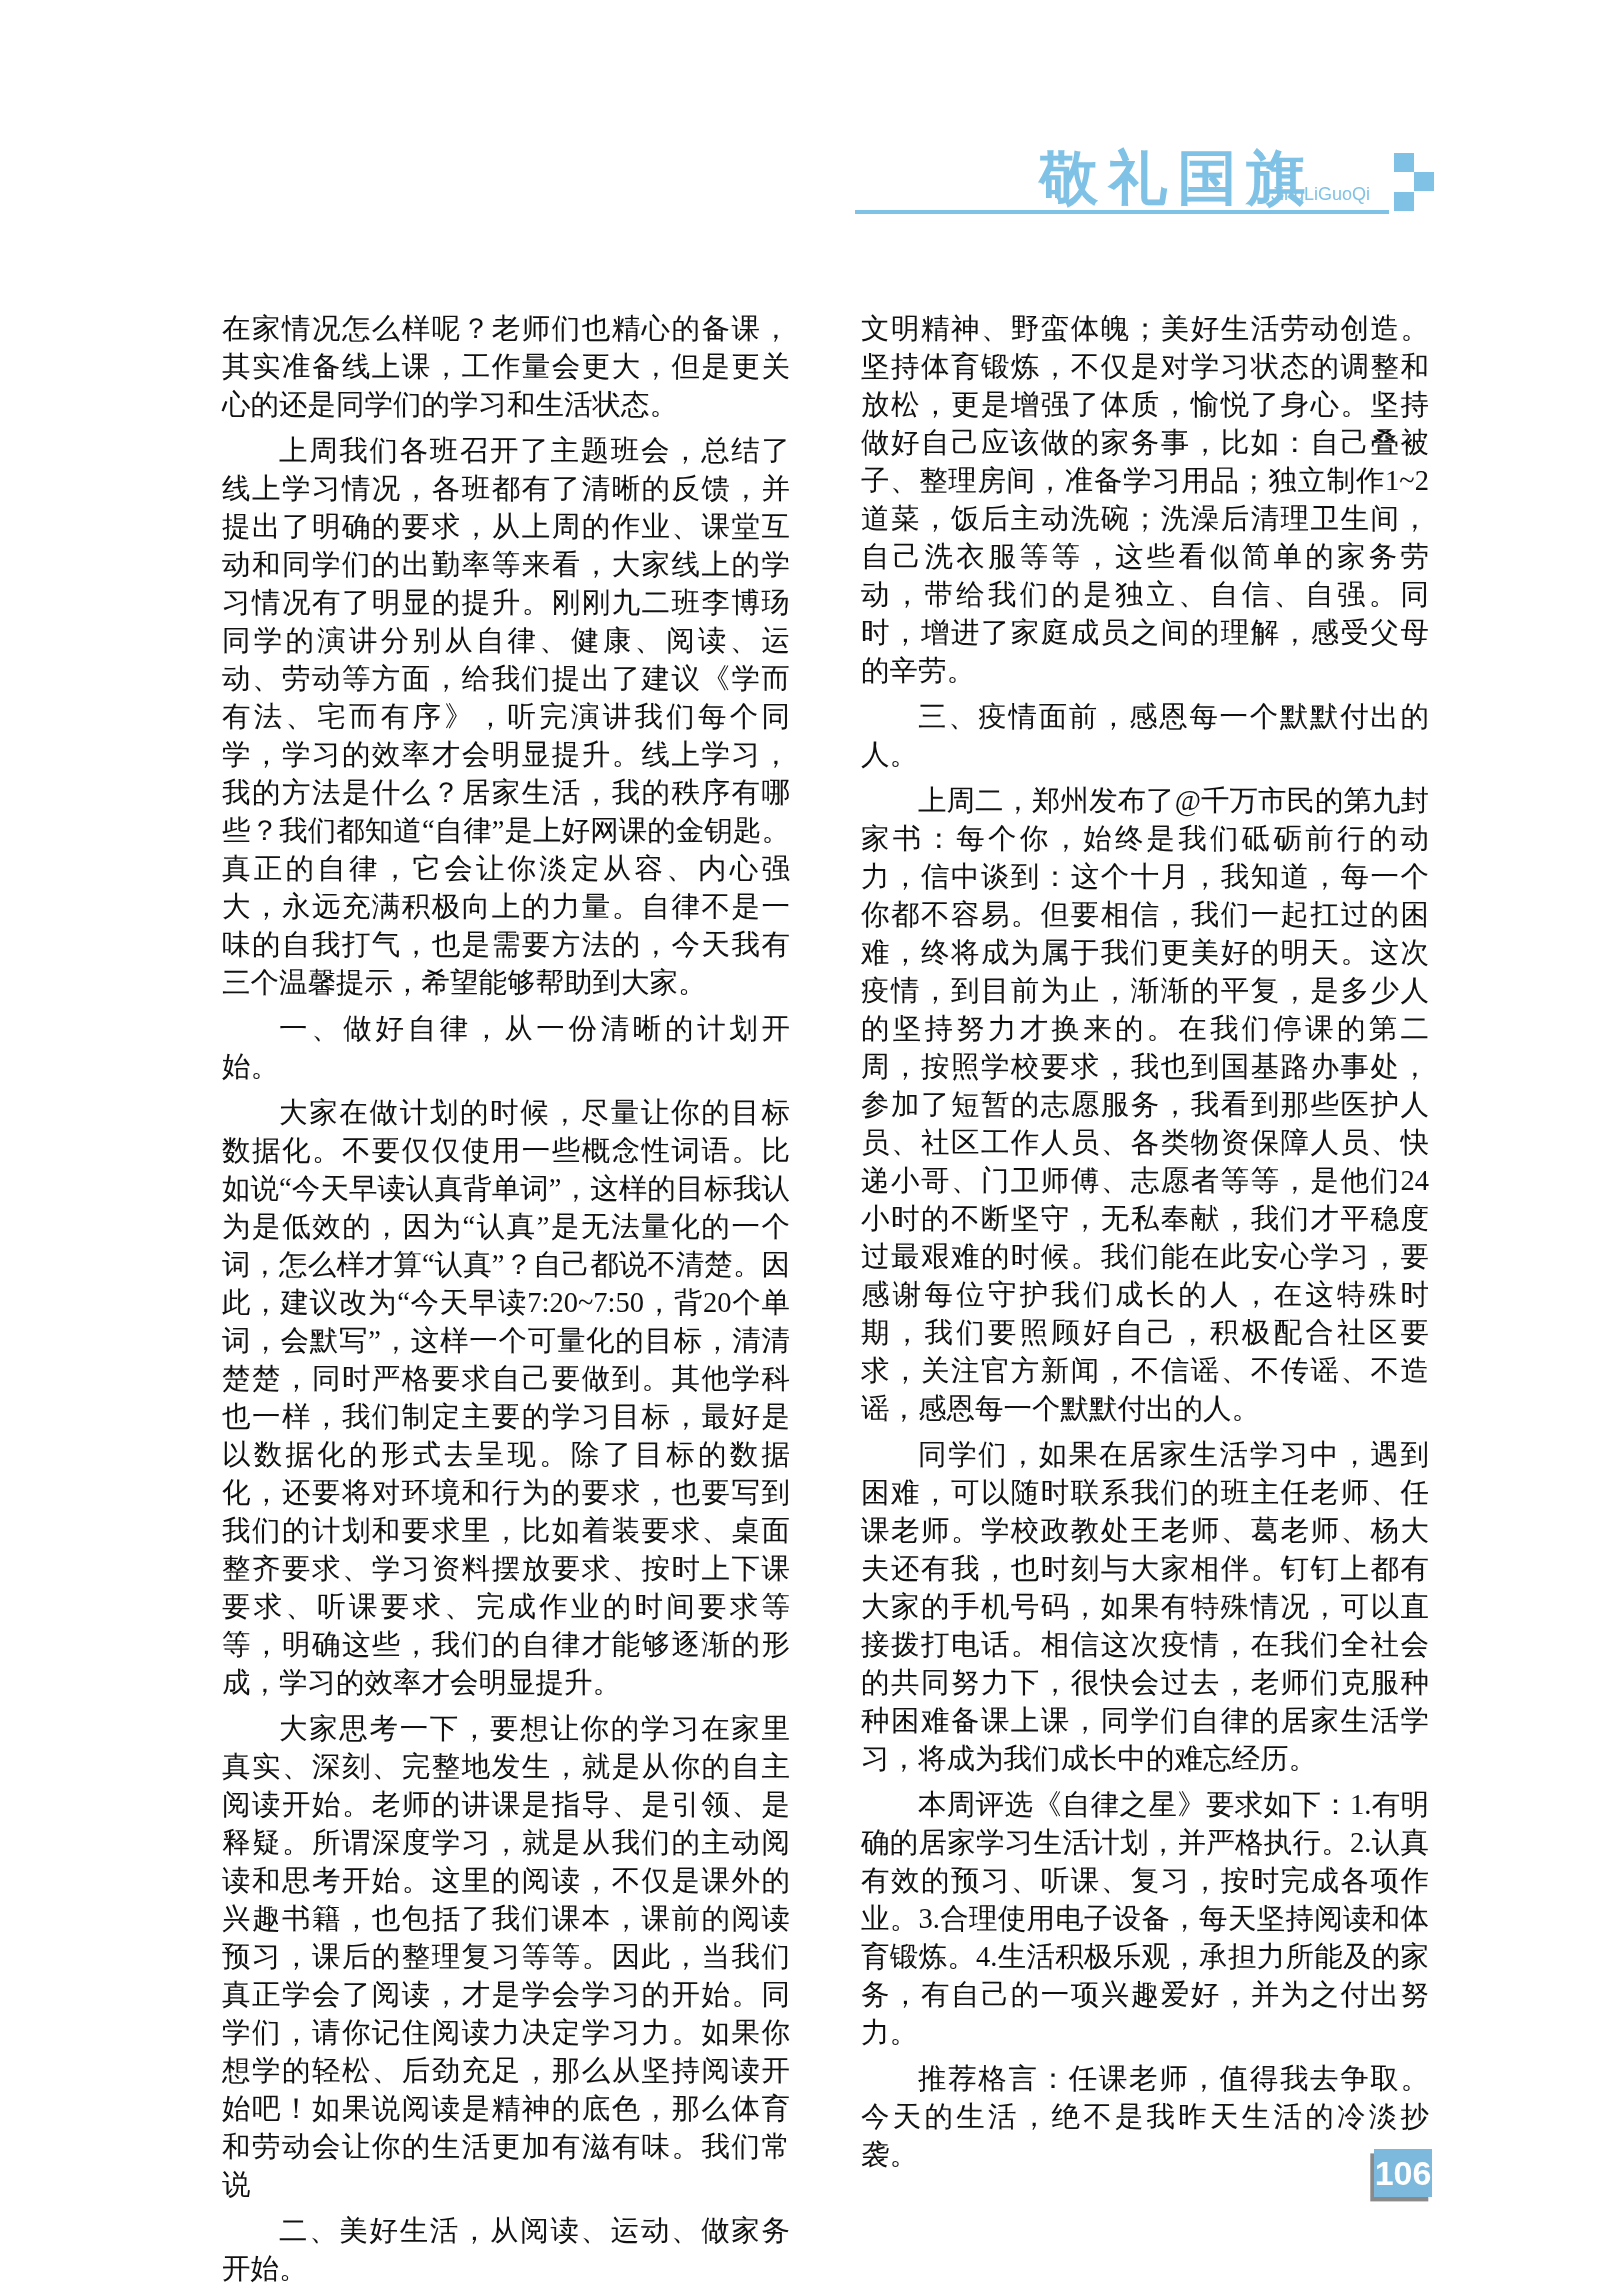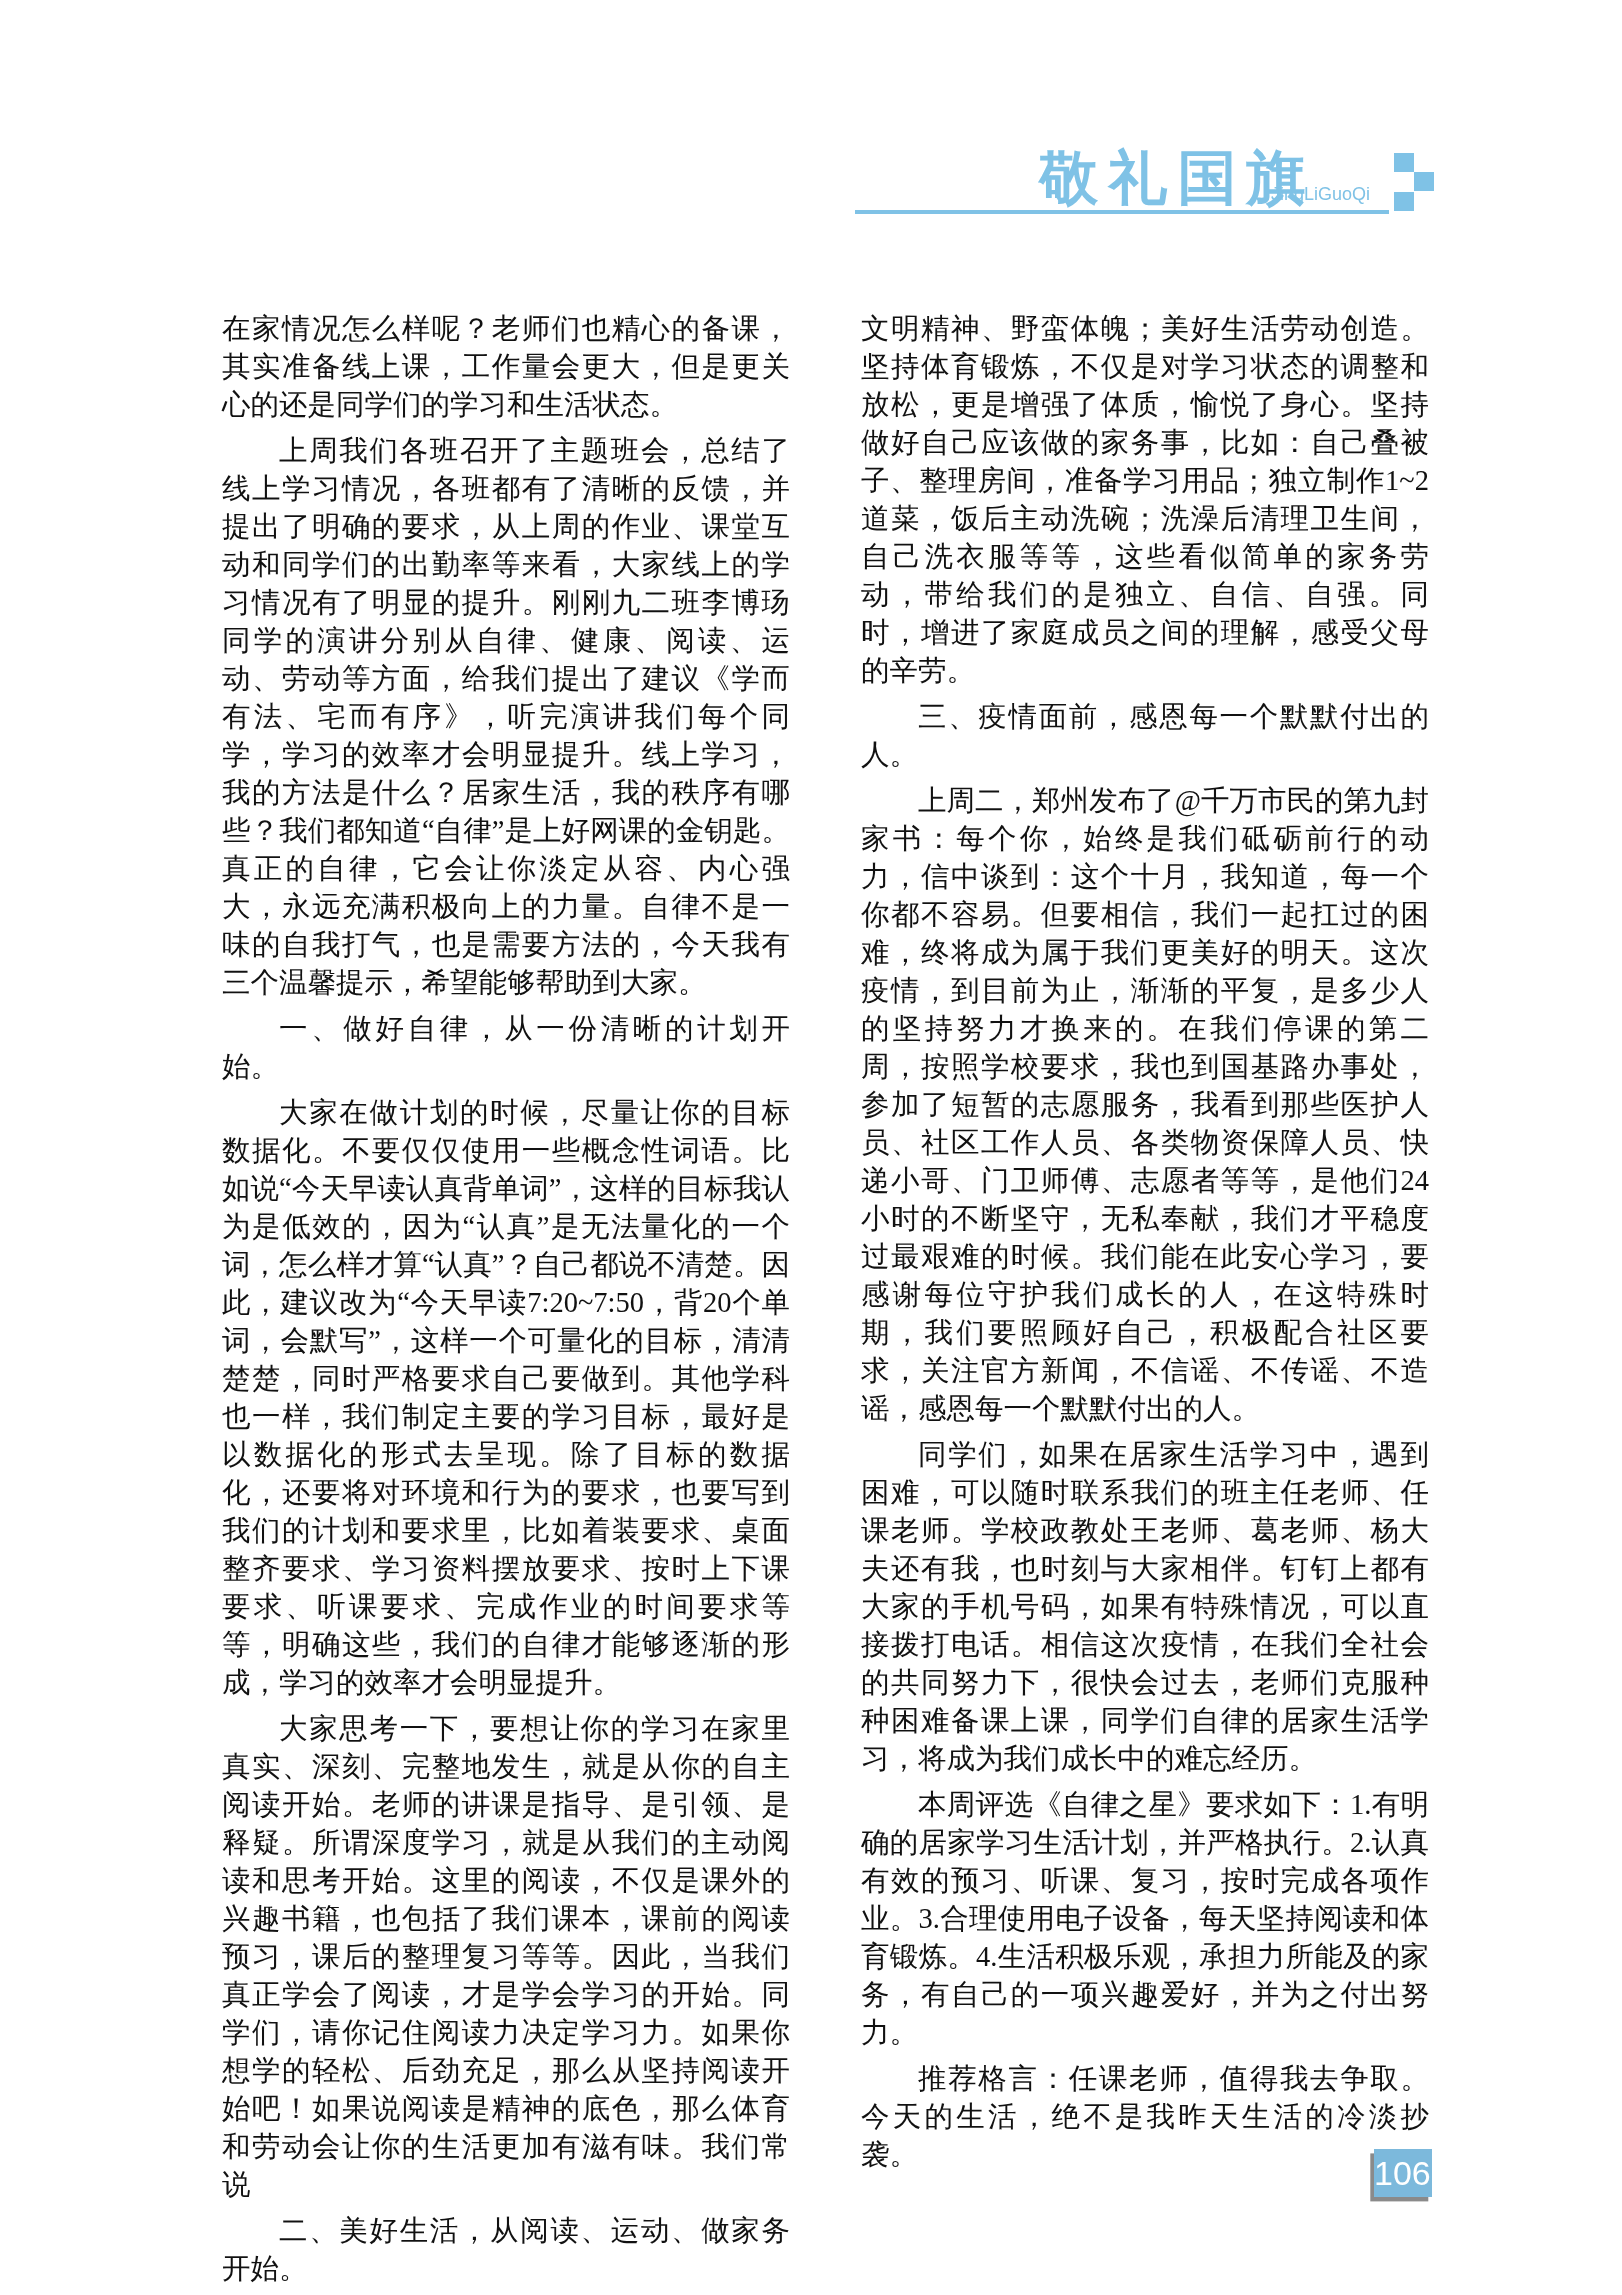--- a/index.html
+++ b/index.html
@@ -41,21 +41,21 @@
   }
   .column-left{left:214px;}
   .column-right{left:853px;}
   .para{margin:8px;padding:0;}
   .para.indent{text-indent:2em;}
   
   .page-number-box{
     position:absolute;left:1374px;top:2149px;width:58px;height:48px;
     background:var(--pagebox);
     box-shadow:-3.7px 4.4px 0 var(--shadow);
-    display:flex;align-items:center;justify-content:flex-start;
+    display:flex;align-items:center;justify-content:center;font-weight:bold;
   }
   .page-number-box span{
     color:#ffffff;font-size:34px;line-height:1;
     font-family:"Liberation Sans","DejaVu Sans",sans-serif;
   }
 </style>
 </head>
 <body>
 
 <div>

